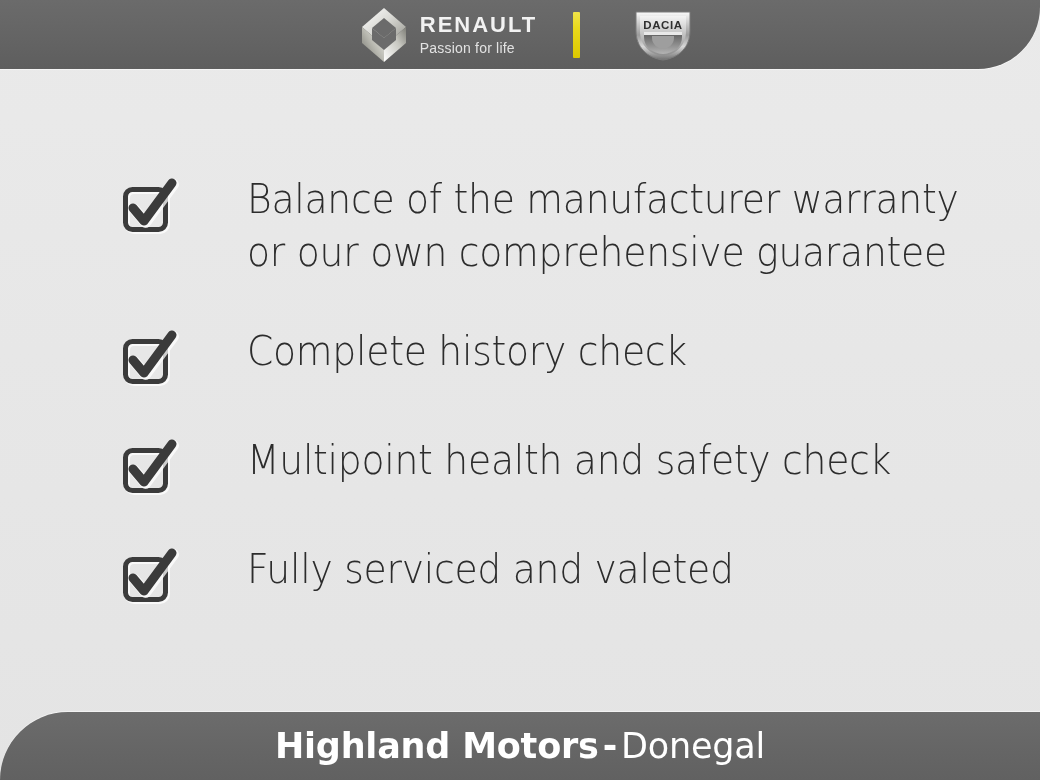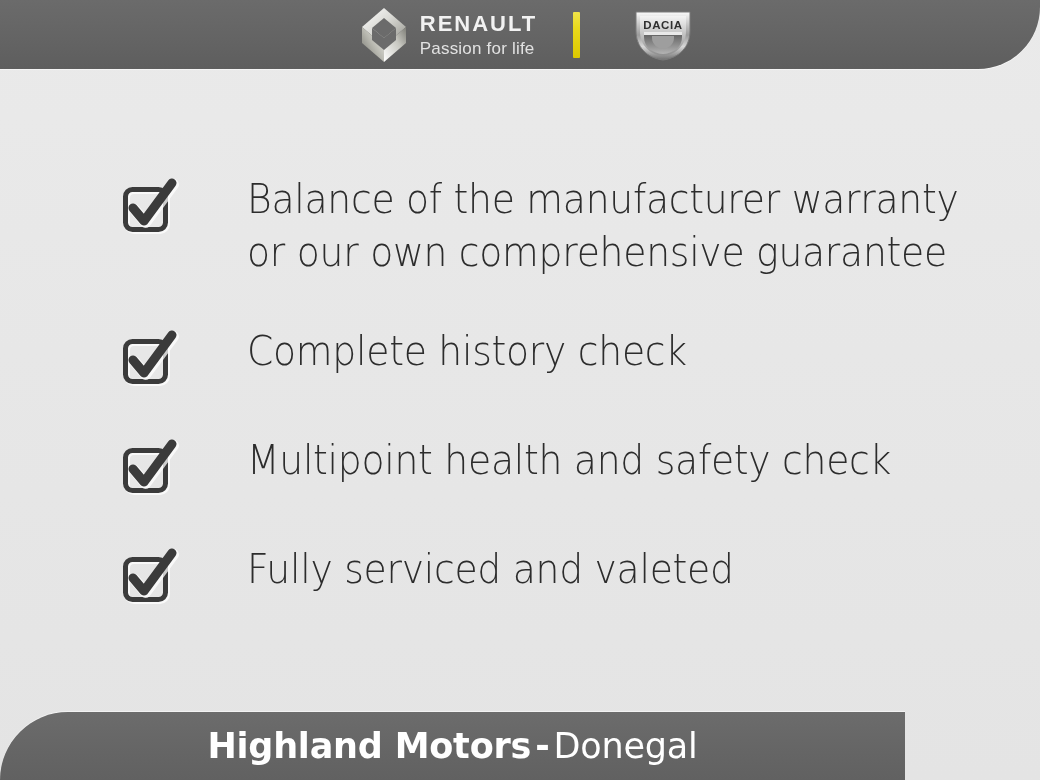--- a/index.html
+++ b/index.html
@@ -65,21 +65,21 @@
   }
   .renault-name {
     font-family: "Liberation Sans", sans-serif;
     font-size: 22px;
     font-weight: bold;
     color: #f2f2f2;
     letter-spacing: 2.0px;
   }
   .renault-tagline {
     font-family: "Liberation Sans", sans-serif;
-    font-size: 17px;
+    font-size: 14px;
     font-weight: normal;
     color: #e2e2e2;
     letter-spacing: 0.2px;
     margin-top: 5px;
   }
 
   
   #logo-separator {
     width: 7px;
     height: 46px;
@@ -135,21 +135,21 @@
     white-space: pre-line;
     transform: scaleX(0.92);
     transform-origin: left top;
   }
 
   
   #footer-bar {
     position: absolute;
     left: 0;
     bottom: 0;
-    width: 905px;
+    width: 1040px;
     height: 68px;
     background: linear-gradient(180deg, #6c6c6c 0%, #666666 50%, #616161 100%);
     border-top-left-radius: 72px;
     box-shadow: 0 -1px 0 rgba(255,255,255,0.5);
     display: flex;
     align-items: center;
     justify-content: center;
     z-index: 3;
   }
   #footer-title {

